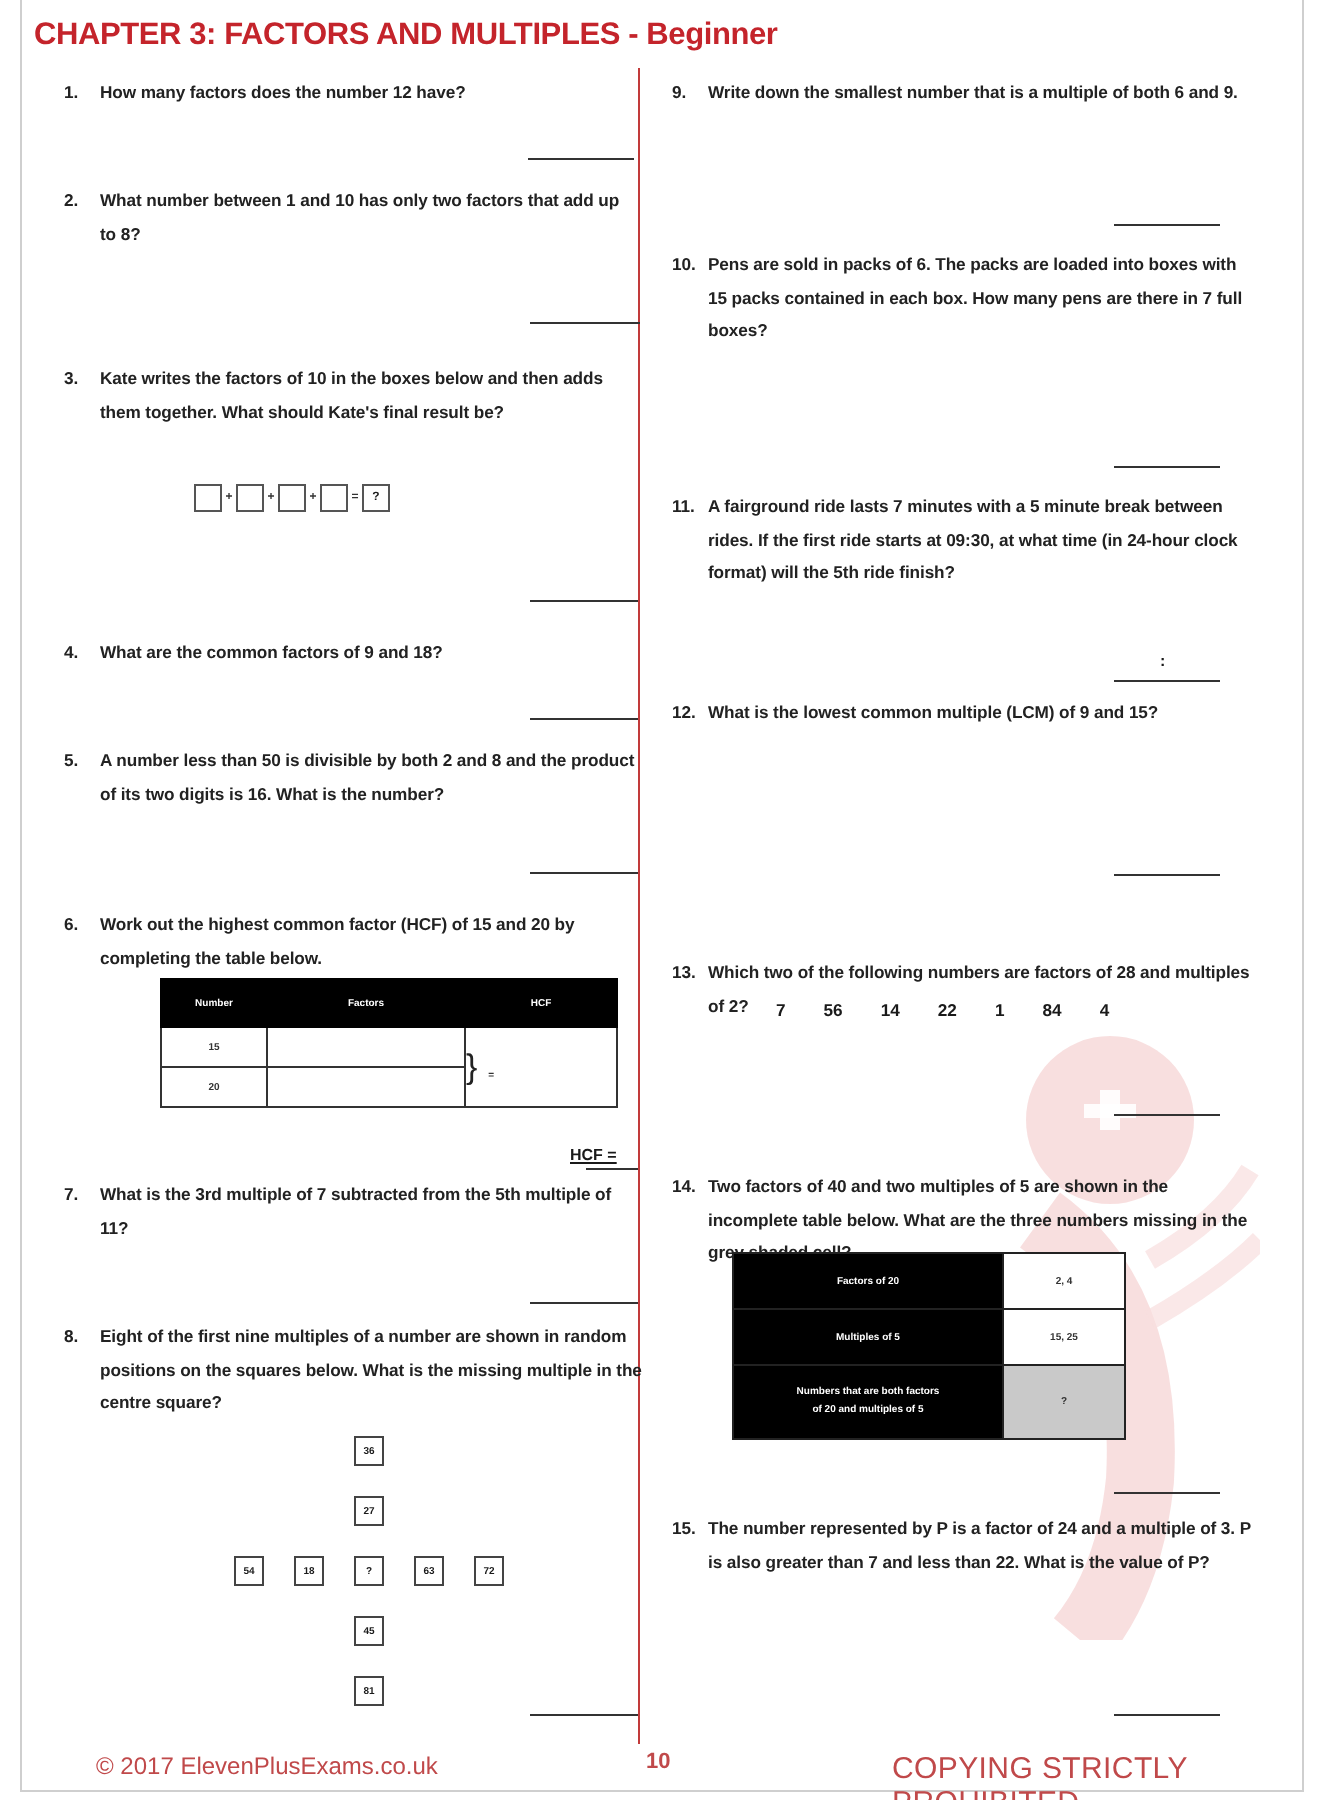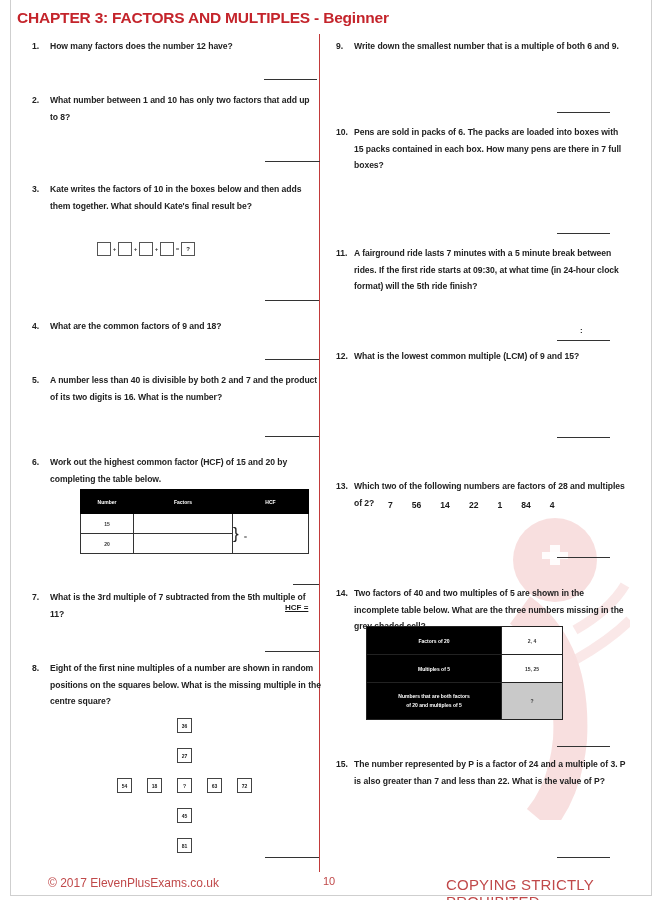--- a/index.html
+++ b/index.html
@@ -49,21 +49,21 @@
   
   .nums { position: absolute; left: 388px; top: 500px; display: flex; font-size: 8.6px; font-weight: bold; }
   .nums span { display: inline-block; margin-right: 19px; }
   
   .t14 { position: absolute; left: 366px; top: 626px; border-collapse: collapse; font-size: 5px; font-weight: bold; }
   .t14 td { border: 1.3px solid #222; text-align: center; }
   .t14 td.h { background: #000; color: #fff; width: 132px; height: 25px; }
   .t14 td.v { background: #fff; width: 58px; color: #333; }
   .t14 td.grey { background: #c9c9c9; }
   .footer-left { position: absolute; left: 48px; top: 876px; font-size: 12px; color: #c0494a; }
-  .footer-mid { position: absolute; left: 323px; top: 875px; font-size: 11px; font-weight: normal; color: #c0494a; }
+  .footer-mid { position: absolute; left: 323px; top: 875px; font-size: 11px; font-weight: bold; color: #c0494a; }
   .footer-right { position: absolute; left: 446px; top: 876px; font-size: 15px; color: #c0494a; letter-spacing: 0.2px; }
 </style>
 </head>
 <body>
 
 <div class="page"></div>
 
 <svg class="watermark" viewBox="0 0 150 330">
   <circle cx="75" cy="70" r="42" fill="#f6d4d4" opacity="0.75"></circle>
   <rect x="70" y="55" width="10" height="20" fill="#fff" opacity="0.9"></rect>
@@ -109,21 +109,21 @@
 <div class="ans" style="left:265px; top:300px; width:54px;"></div>
 
 <div class="q" style="left:32px; top:318px; width:285px;">
   <span class="num">4.</span>
   <span class="txt">What are the common factors of 9 and 18?</span>
 </div>
 <div class="ans" style="left:265px; top:359px; width:54px;"></div>
 
 <div class="q" style="left:32px; top:372px; width:290px;">
   <span class="num">5.</span>
-  <span class="txt">A number less than 40 is divisible by both 2 and 7 and the product of its two digits is 16. What is the number?</span>
+  <span class="txt">A number less than 50 is divisible by both 2 and 8 and the product of its two digits is 16. What is the number?</span>
 </div>
 <div class="ans" style="left:265px; top:436px; width:54px;"></div>
 
 <div class="q" style="left:32px; top:454px; width:290px;">
   <span class="num">6.</span>
   <span class="txt">Work out the highest common factor (HCF) of 15 and 20 by completing the table below.</span>
 </div>
 <table class="t6">
   <tbody>
       <tr>
@@ -138,21 +138,21 @@
       <span class="brace">}</span>
       <span style="margin-left:4px;">=</span>
     </td>
   </tr>
   <tr>
     <td>20</td>
     <td></td>
   </tr>
 </tbody>
   </table>
-<div style="position:absolute; left:265px; top:603px; font-size:8px; font-weight:bold; text-decoration:underline;padding-left:20px;">HCF =</div>
+<div style="position:absolute; left:265px; top:573px; font-size:8px; font-weight:bold; text-decoration:underline;padding-left:20px;">HCF =</div>
 <div class="ans" style="left:293px; top:584px; width:26px;"></div>
 
 <div class="q" style="left:32px; top:589px; width:290px;">
   <span class="num">7.</span>
   <span class="txt">What is the 3rd multiple of 7 subtracted from the 5th multiple of 11?</span>
 </div>
 <div class="ans" style="left:265px; top:651px; width:54px;"></div>
 
 <div class="q" style="left:32px; top:660px; width:292px;">
   <span class="num">8.</span>

